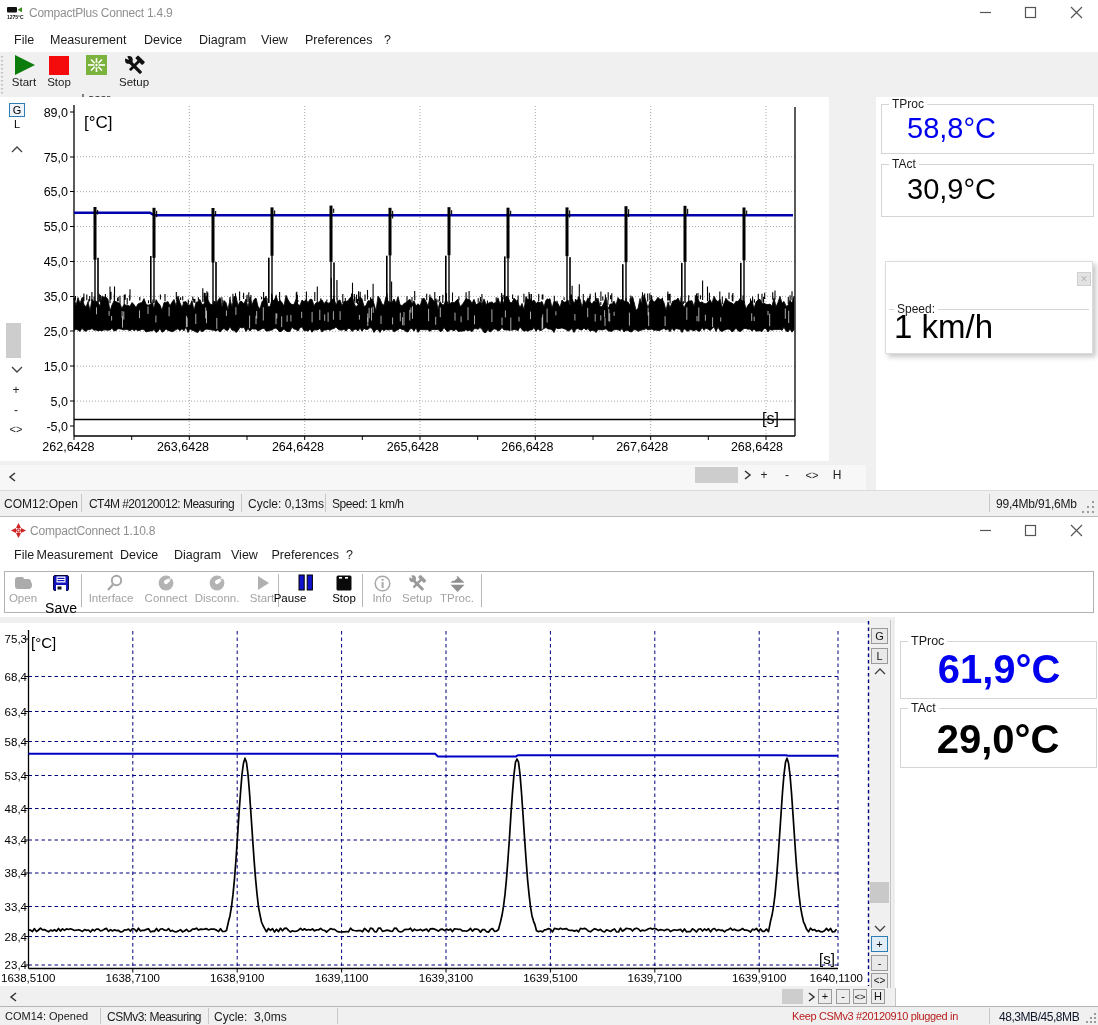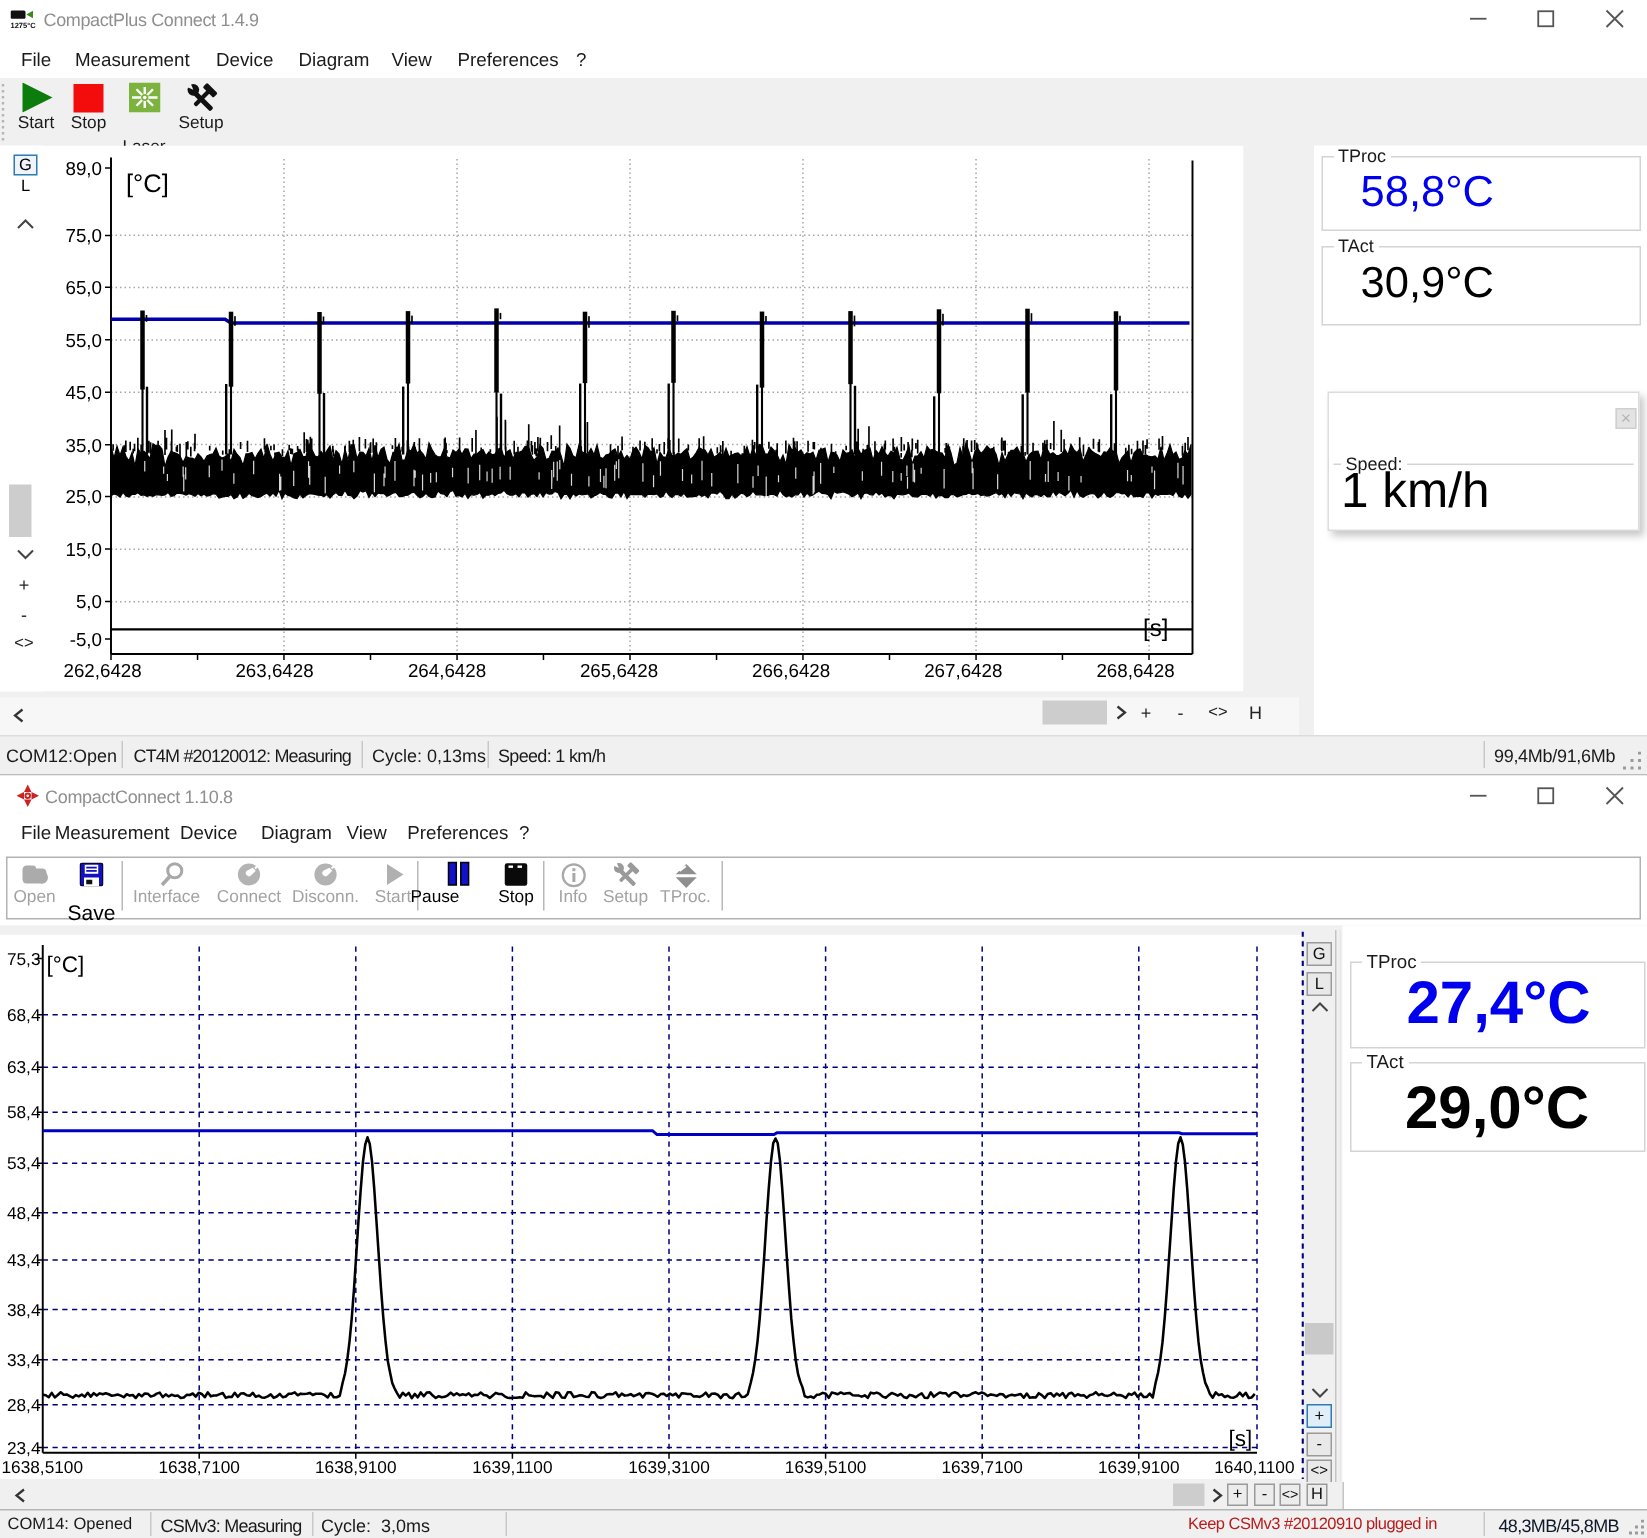--- a/index.html
+++ b/index.html
@@ -408,21 +408,21 @@
 <div class="abs" style="left:870px;top:882px;width:19px;height:21px;background:#c9c9c9"></div>
 <svg width="12" height="8" style="position:absolute;left:874px;top:925px">
     <path d="M1 1 L6 6 L11 1" stroke="#444" stroke-width="1.4" fill="none"></path>
   </svg>
 <div class="abs" style="left:871px;top:936px;width:17px;height:16px;border:1px solid #2d7db3;background:#e2eef7;font-size:11px;text-align:center;line-height:14px;color:#111">+</div>
 <div class="abs" style="left:871px;top:955px;width:17px;height:16px;border:1px solid #9a9a9a;background:#e9e9e9;font-size:11px;text-align:center;line-height:14px;color:#111">-</div>
 <div class="abs" style="left:871px;top:973px;width:17px;height:16px;border:1px solid #9a9a9a;background:#e9e9e9;font-size:10px;text-align:center;line-height:14px;color:#111">&lt;&gt;</div>
 <fieldset style="position:absolute;left:900px;top:634px;width:197px;height:65px;border:1px solid #d4d4d4;padding:0">
     <legend style="font-size:12.5px;margin-left:7px;padding:0 3px;color:#1a1a1a">TProc</legend>
   </fieldset>
-<div style="position:absolute;left:999px;top:647px;font-size:40px;color:#0000ee;white-space:nowrap;transform:translateX(-50%);font-weight:bold">27,4°C</div>
+<div style="position:absolute;left:999px;top:647px;font-size:40px;color:#0000ee;white-space:nowrap;transform:translateX(-50%);font-weight:bold">61,9°C</div>
 <fieldset style="position:absolute;left:900px;top:701px;width:197px;height:67px;border:1px solid #d4d4d4;padding:0">
     <legend style="font-size:12.5px;margin-left:7px;padding:0 3px;color:#1a1a1a">TAct</legend>
   </fieldset>
 <div style="position:absolute;left:998px;top:717px;font-size:40px;color:#000;white-space:nowrap;transform:translateX(-50%);font-weight:bold">29,0°C</div>
 <div class="abs" style="left:0;top:988px;width:1098px;height:18px;background:#f0f0f0"></div>
 <svg width="10" height="10" style="position:absolute;left:9px;top:992px">
     <path d="M7 1 L2 5 L7 9" stroke="#333" stroke-width="1.5" fill="none"></path>
   </svg>
 <div class="abs" style="left:782px;top:989px;width:21px;height:15px;background:#cdcdcd"></div>
 <svg width="10" height="10" style="position:absolute;left:806px;top:992px">

